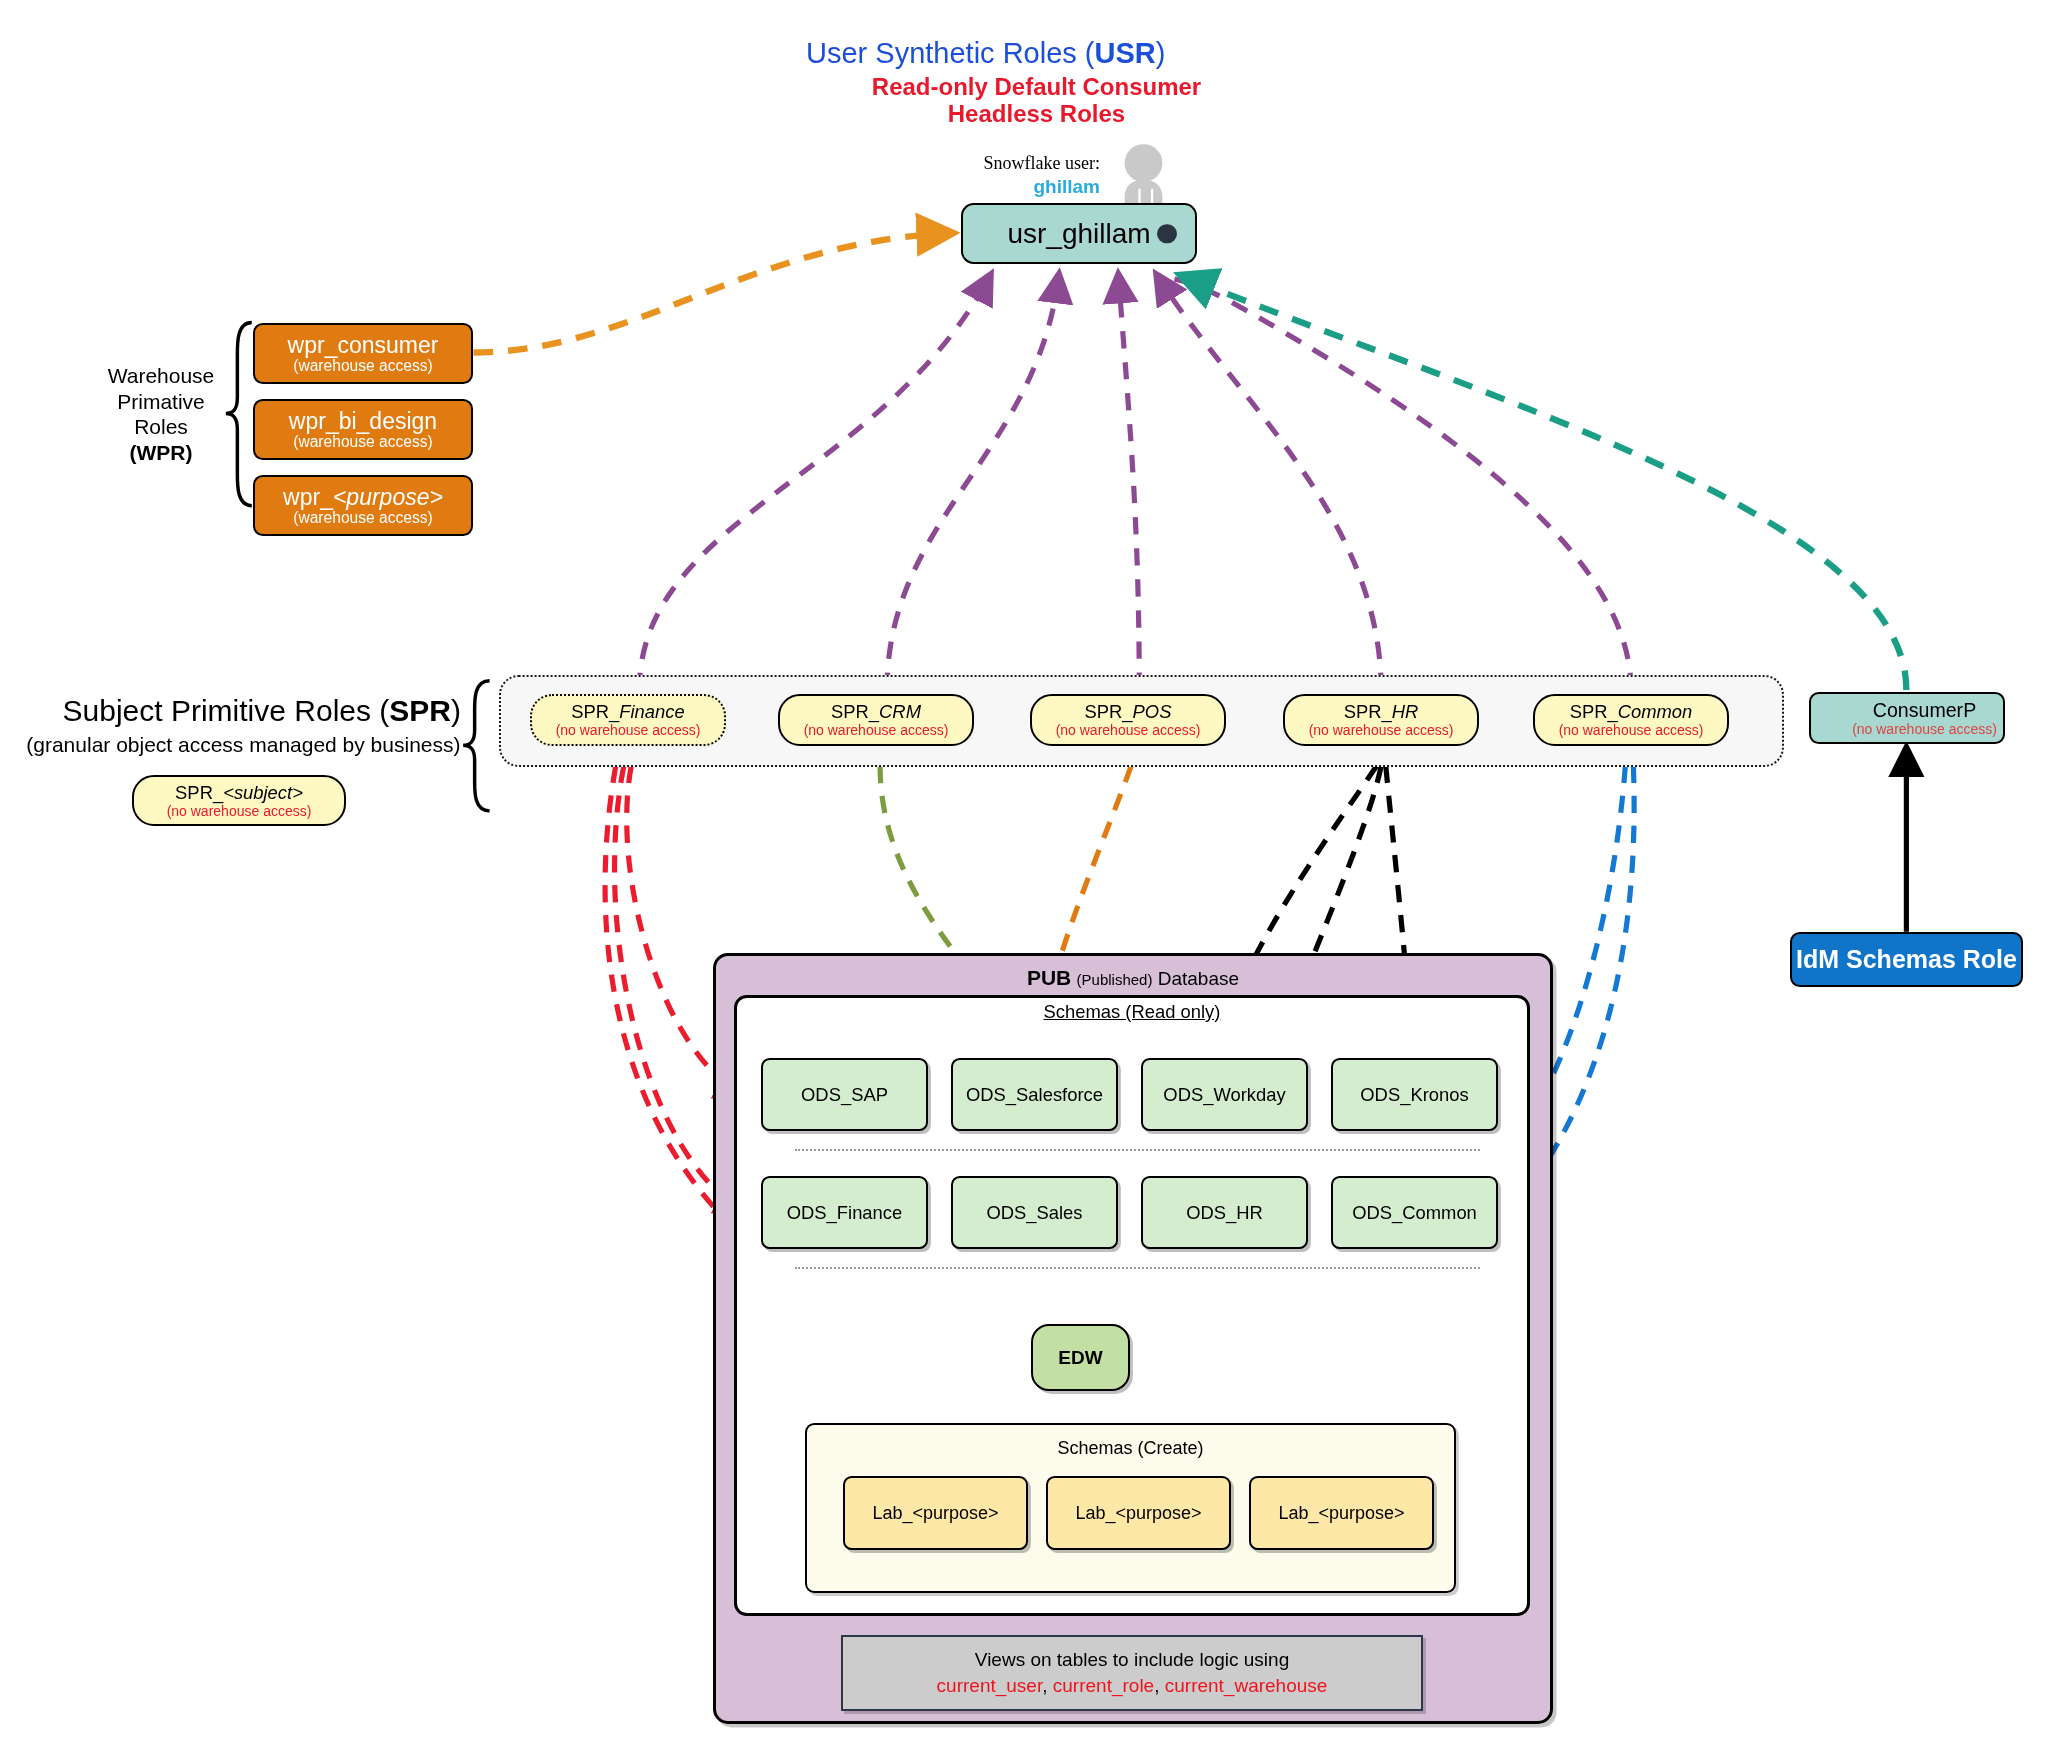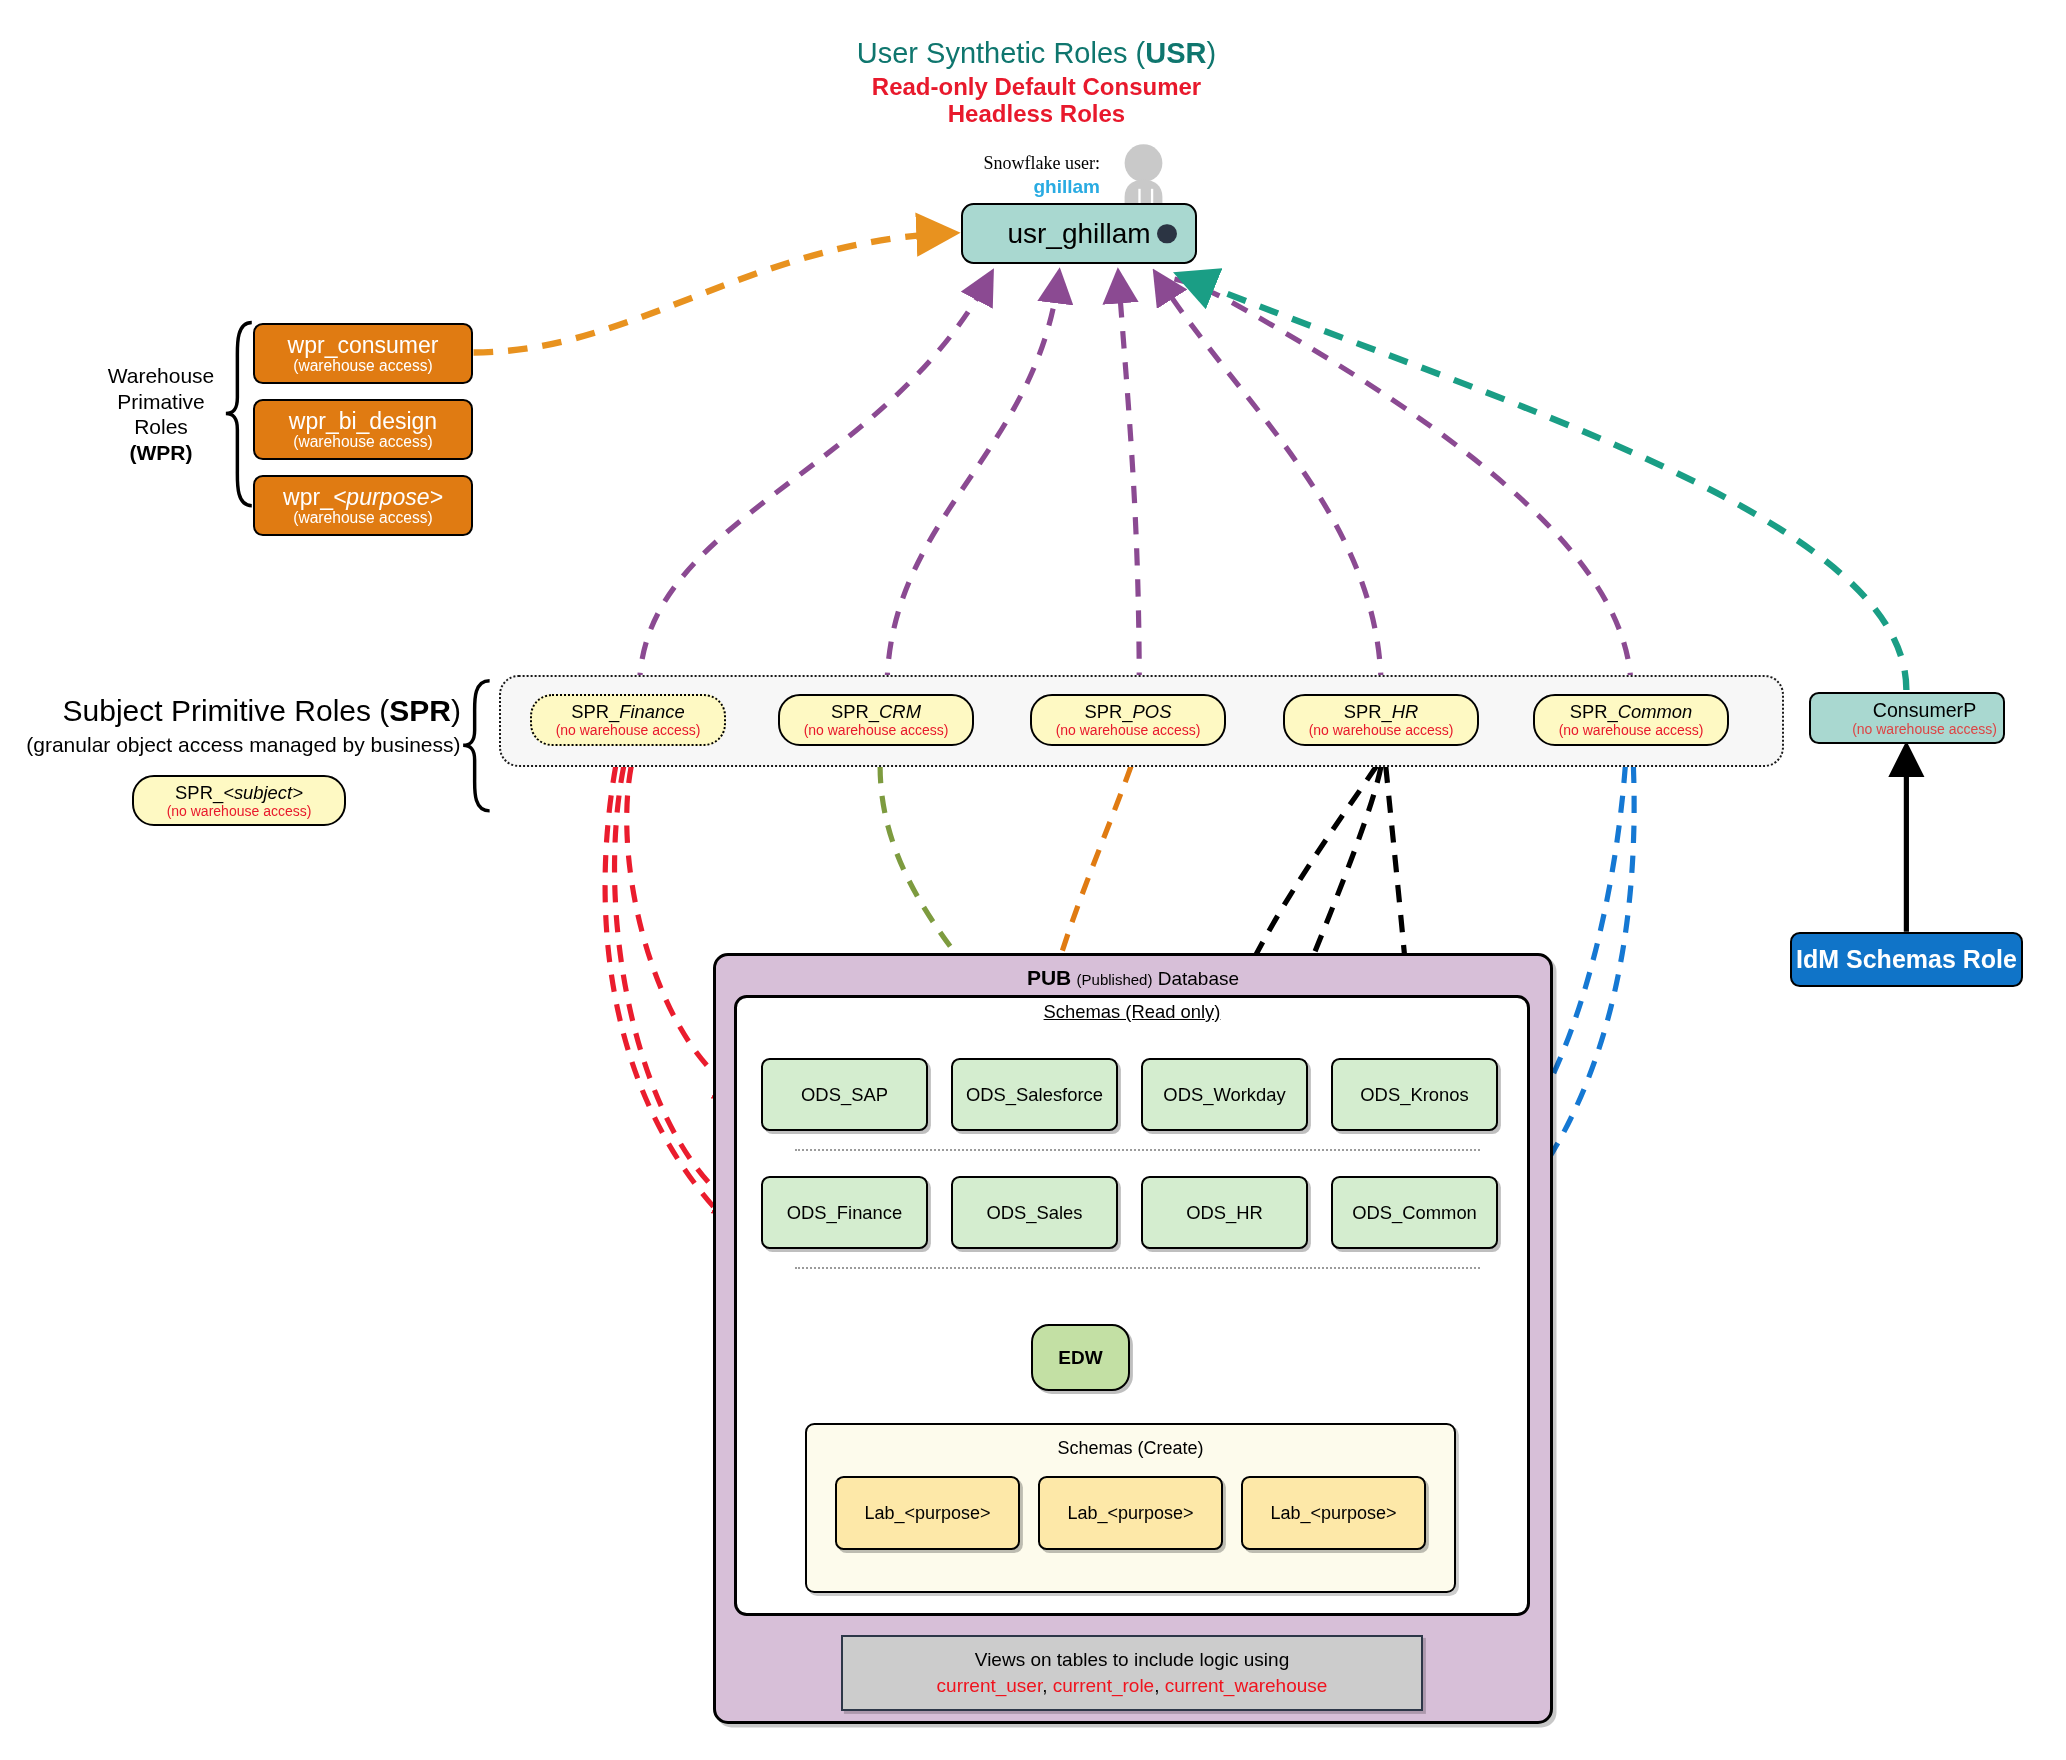--- a/index.html
+++ b/index.html
@@ -3,21 +3,21 @@
 <meta charset="utf-8">
 <style>
   html,body{margin:0;padding:0;background:#ffffff;}
   body{font-family:"Liberation Sans",sans-serif;}
   #stage{position:relative;width:2066px;height:1760px;background:#fff;overflow:hidden;}
   #wires{position:absolute;left:0;top:0;width:2066px;height:1760px;pointer-events:none;}
 
   .abs{position:absolute;box-sizing:border-box;}
 
   
-  .usr-title{font-size:29px;color:#0f766e;text-align:center;white-space:nowrap;}
+  .usr-title{font-size:29px;color:#1d4ed8;text-align:left;white-space:nowrap;}
   .usr-title b{font-weight:bold;}
   .usr-sub{font-size:24px;color:#e8192c;text-align:center;line-height:1.12;font-weight:bold;}
 
   .spr-head{font-size:30px;color:#000;text-align:right;white-space:nowrap;}
   .spr-head b{font-weight:bold;}
   .spr-head2{font-size:21px;color:#000;text-align:right;white-space:nowrap;}
 
   .wpr-head{font-size:21px;color:#000;text-align:center;line-height:1.22;}
   .wpr-head b{font-weight:bold;}
 
@@ -78,21 +78,21 @@
        box-shadow:2.9px 2.9px 0 rgba(0,0,0,.25);}
   .edw span{font-size:19px;color:#000;font-weight:bold;}
 
   .hsep{border-top:2.3px dotted #9b9b9b;}
 
   .create-box{background:#fdfbec;border:2.9px solid #000;border-radius:9.2px;
               box-shadow:2.9px 2.9px 0 rgba(0,0,0,.2);}
   .create-title{position:absolute;width:100%;text-align:center;font-size:18px;color:#000;}
   .lab{background:#fde8a8;border:2.9px solid #000;border-radius:8.6px;
        display:flex;align-items:center;justify-content:center;
-       box-shadow:2.9px 2.9px 0 rgba(0,0,0,.25);}
+       box-shadow:2.9px 2.9px 0 rgba(0,0,0,.25);margin-left:8px;}
   .lab span{font-size:18px;color:#000;}
 
   .views{background:#cccccc;border:2.9px solid #2d3748;
          display:flex;flex-direction:column;align-items:center;justify-content:center;
          box-shadow:2.9px 2.9px 0 rgba(0,0,0,.2);}
   .views .v1{font-size:19px;color:#000;line-height:1.15;}
   .views .v2{font-size:19px;color:#f0131e;line-height:1.15;margin-top:3.5px;}
   .views .v2 .cm{color:#000;}
 
   

